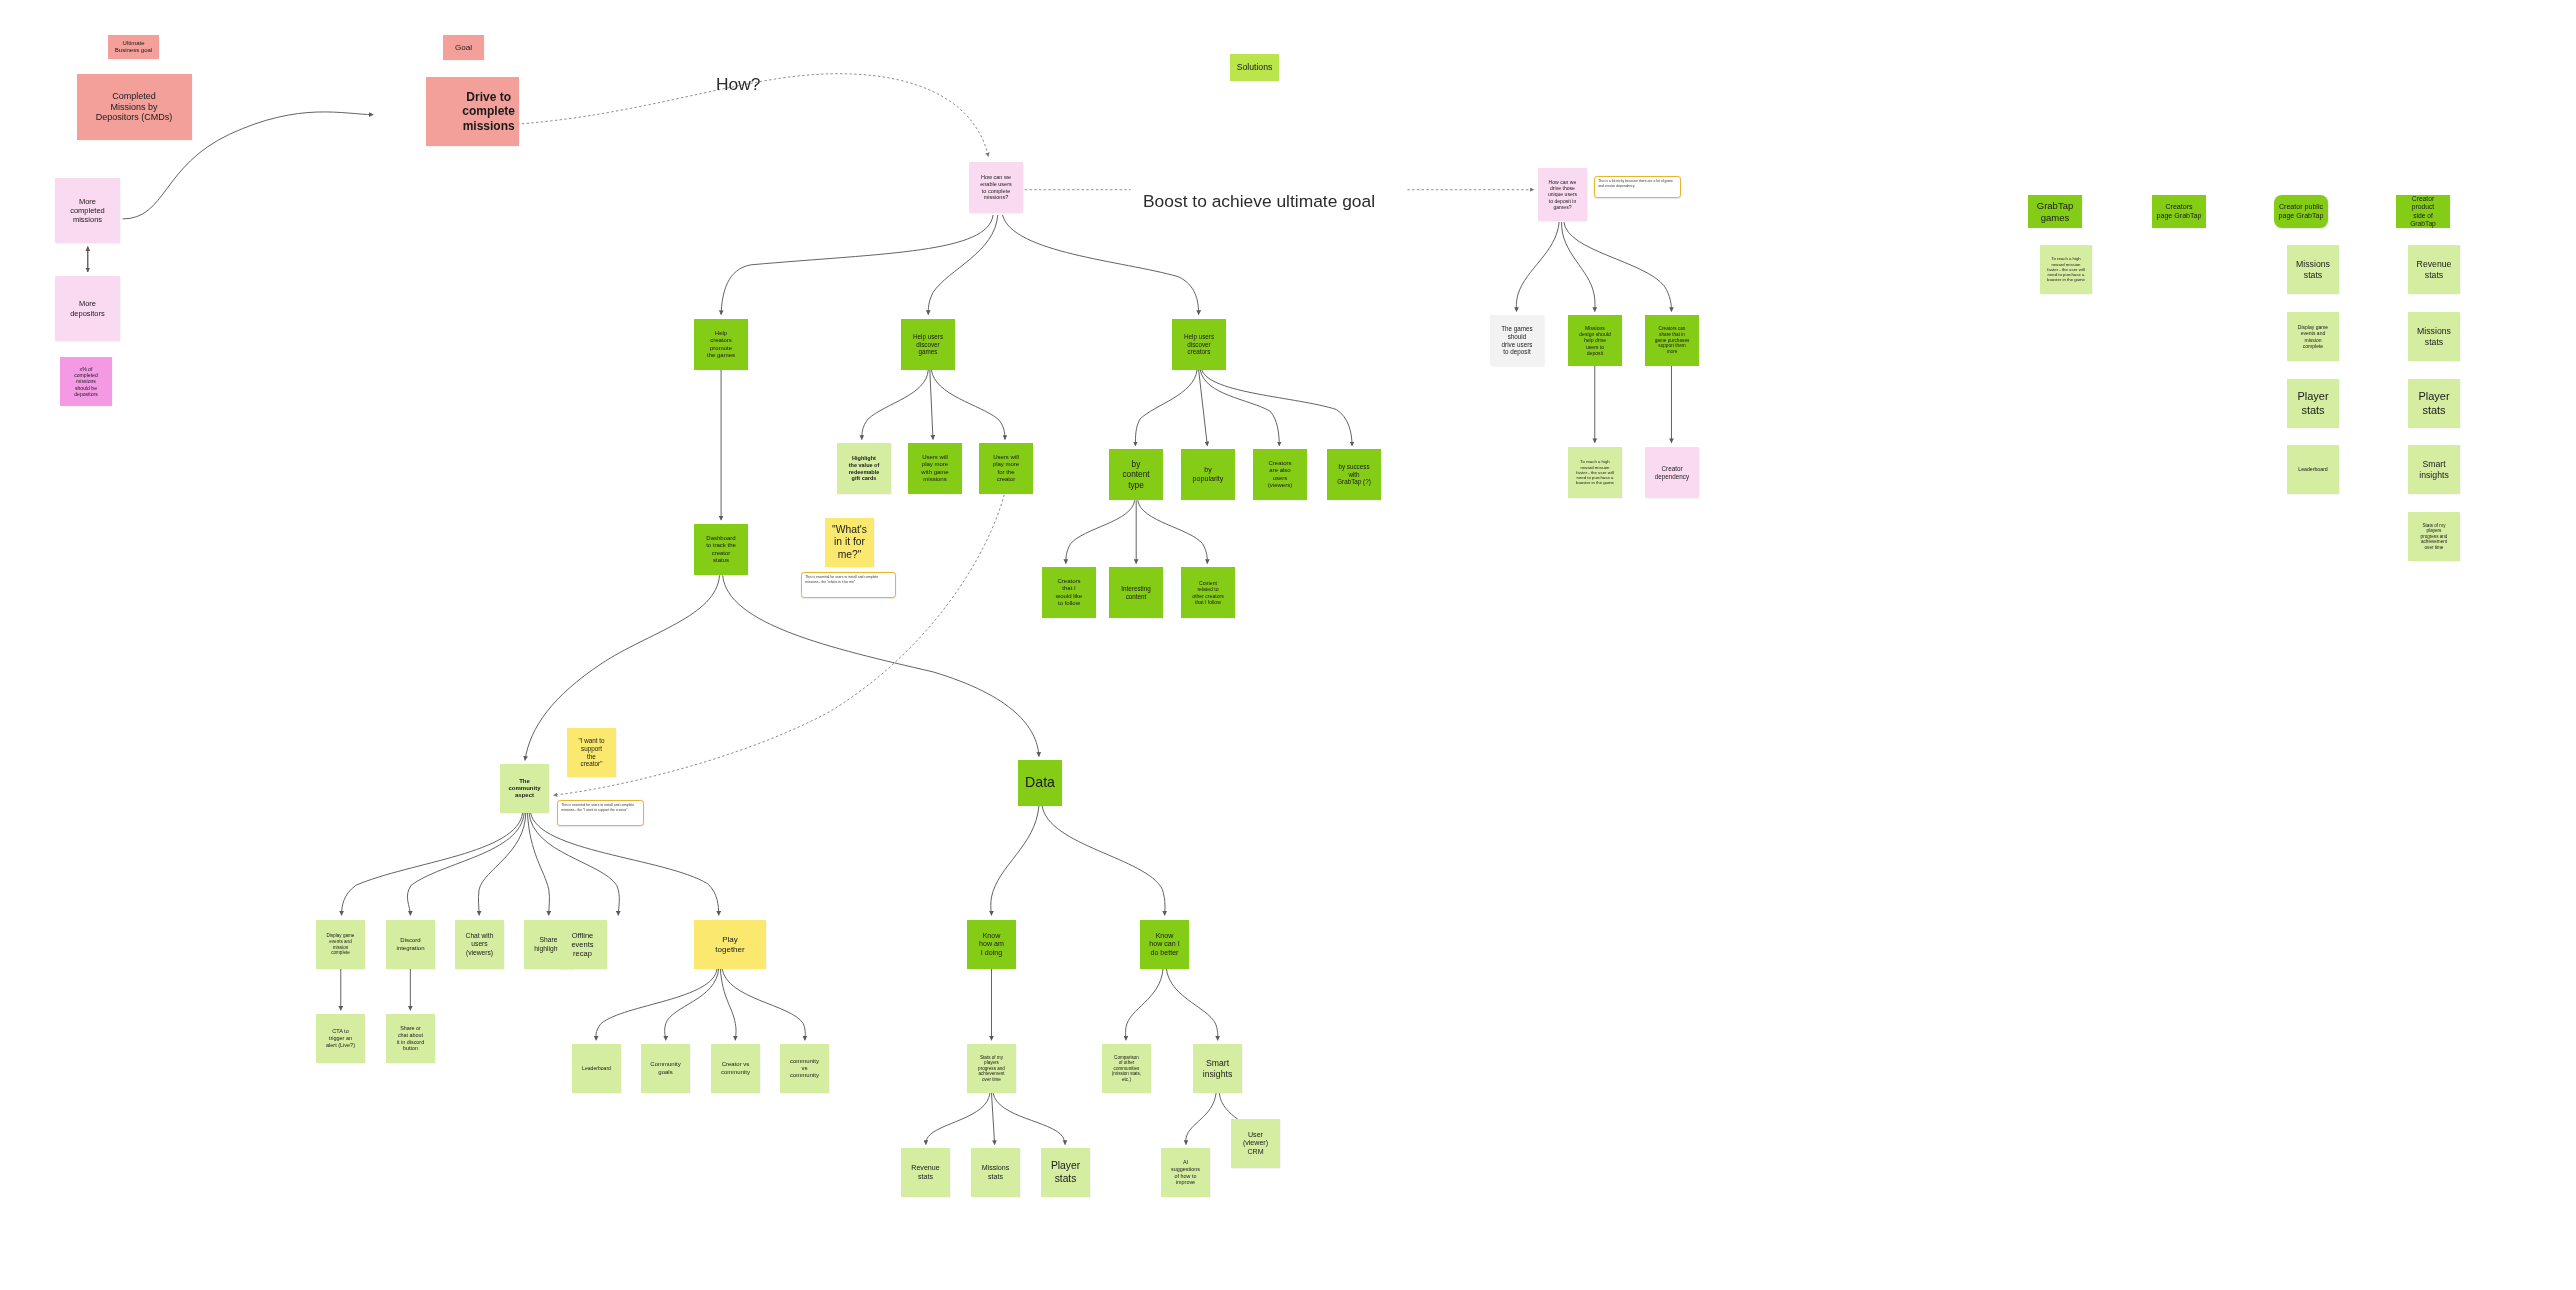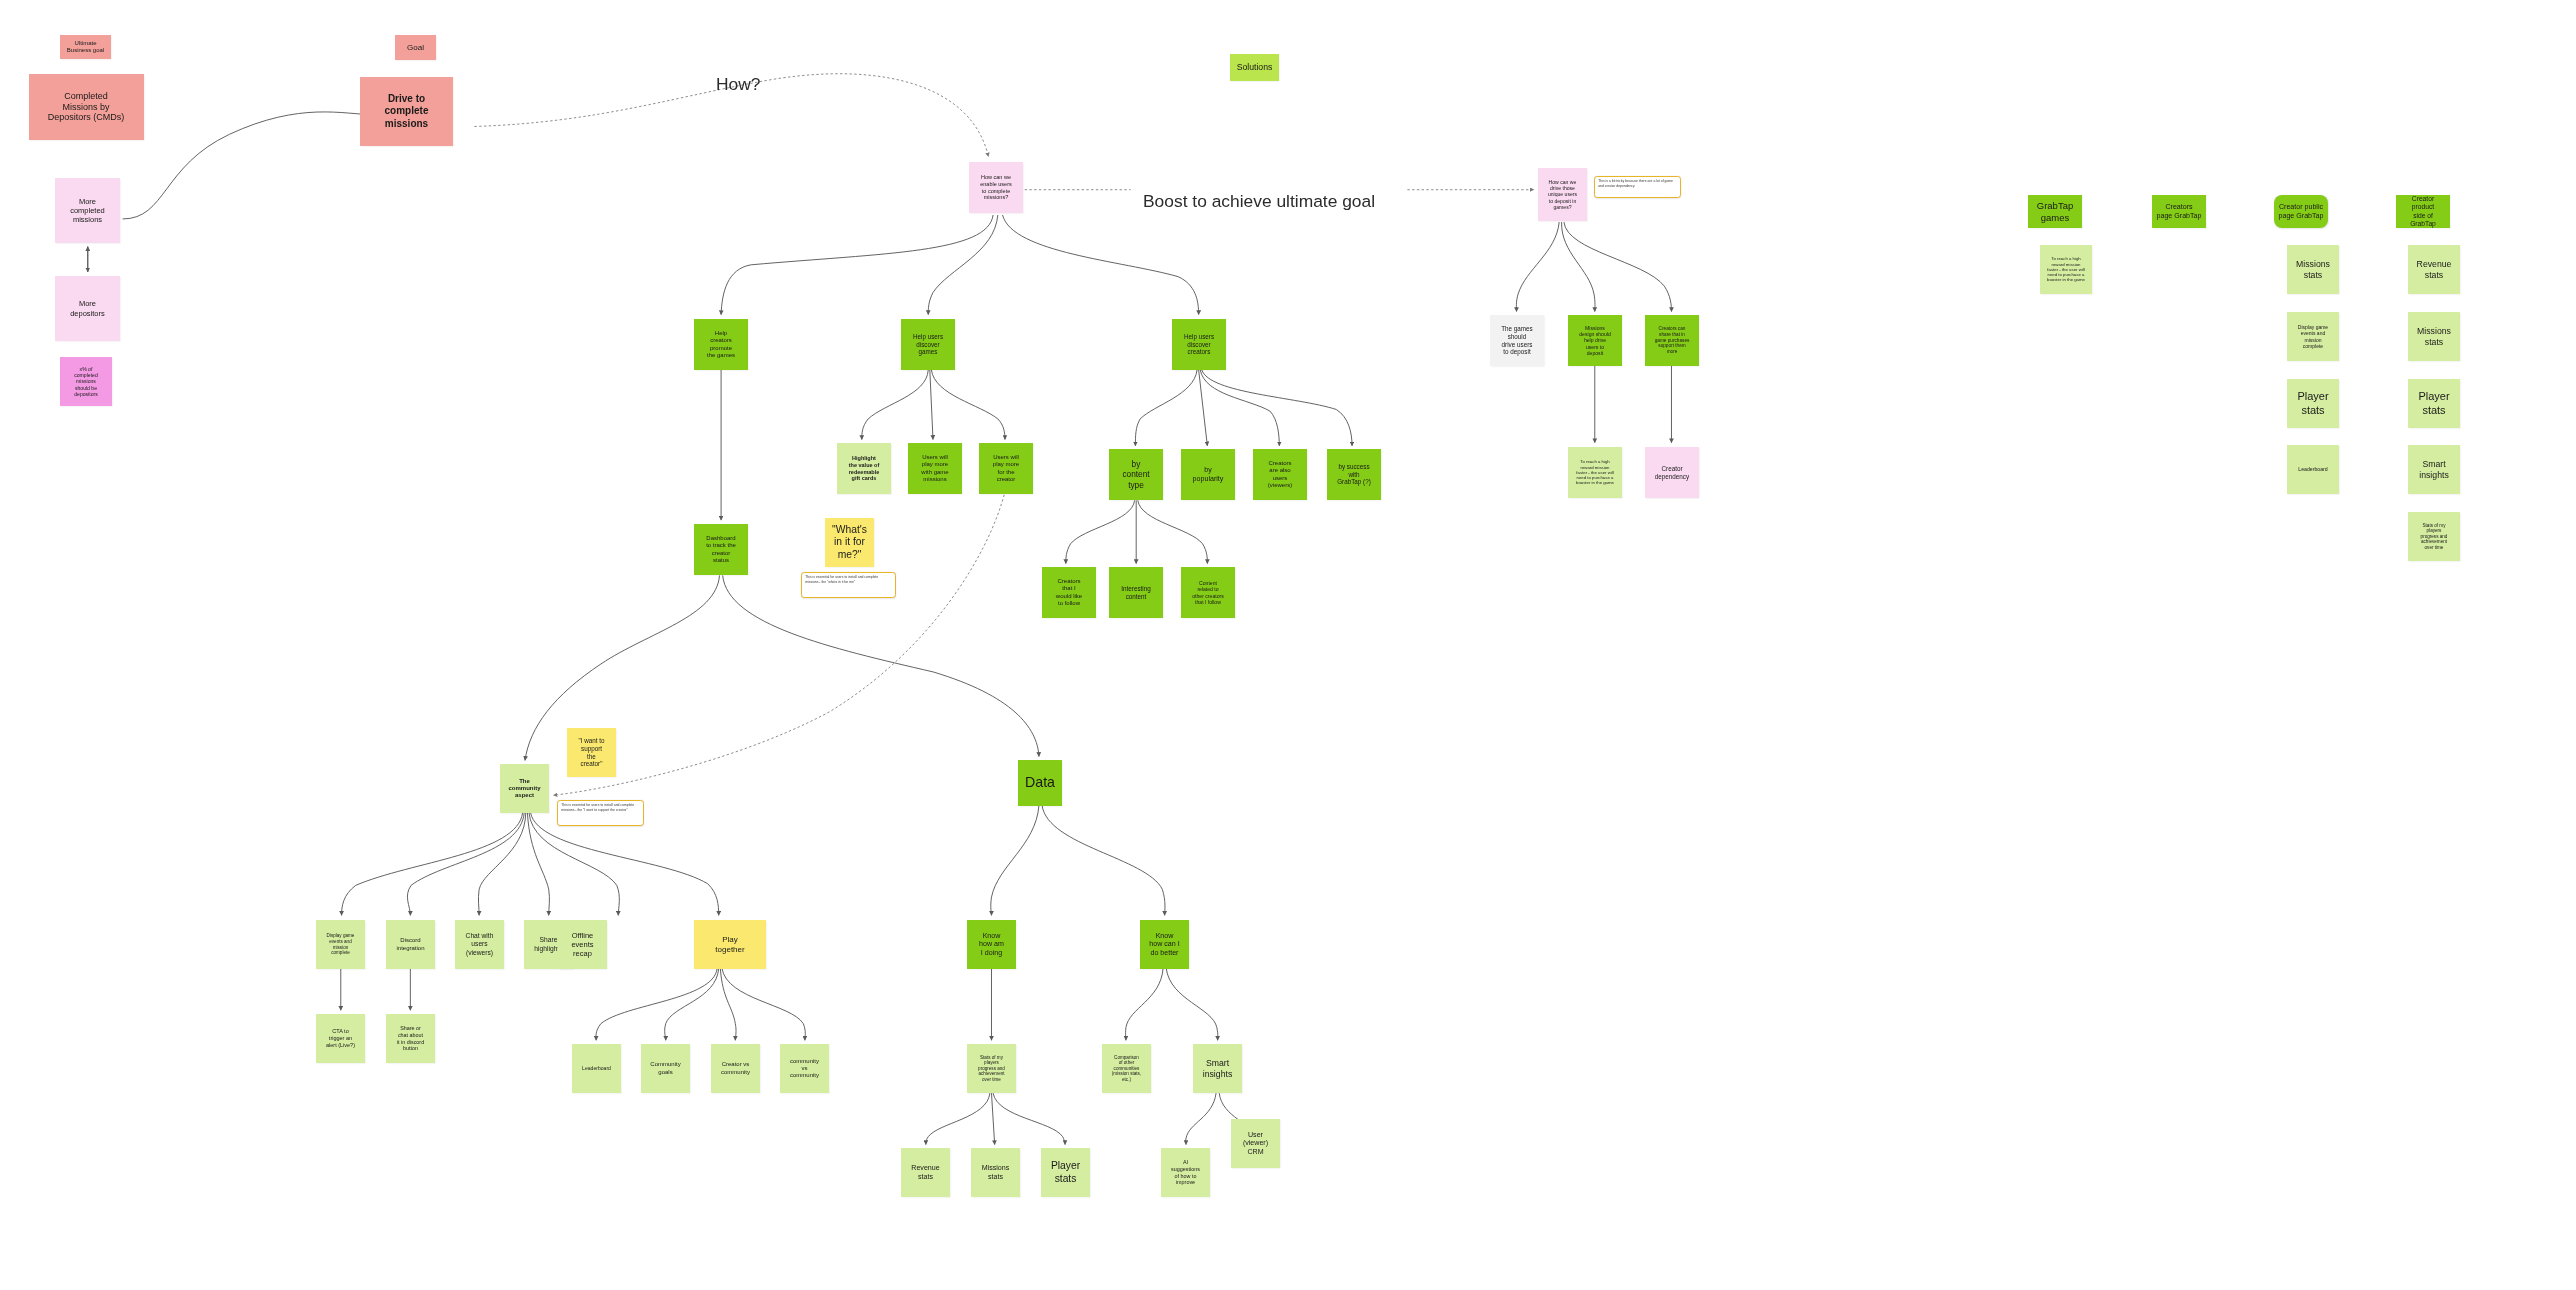--- a/index.html
+++ b/index.html
@@ -35,21 +35,21 @@
     justify-content: center;
     text-align: center;
     padding: 3.2px 4px;
     line-height: 1.22;
     color: #1a1a1a;
     white-space: pre-line;
     overflow: hidden;
     box-shadow: 0.8px 0.8px 1.6px rgba(0,0,0,0.10);
   }
   
-  .c-salmon       { background: #f2a099; }
+  .c-salmon       { background: #f2a099; margin-left: 48px; }
   .c-pink-pale    { background: #fadaf0; }
   .c-magenta      { background: #f49ae4; }
   .c-yellow       { background: #84cc16; }
   .c-yellow-deep  { background: #fbe96f; }
   .c-green        { background: #d5eda0; }
   .c-green-bright { background: #bae54c; }
   .c-grey         { background: #f2f2f2; }
 
   .bold   { font-weight: bold; }
 
@@ -143,21 +143,21 @@
   <div id="legend-layer">
       <div class="note c-salmon" style="left: 60px; top: 35px; width: 51px; height: 24px; font-size: 6px;"><span>Ultimate
 Business goal</span></div>
       <div class="note c-salmon" style="left: 395px; top: 35px; width: 41px; height: 25px; font-size: 8px;"><span>Goal</span></div>
       <div class="note c-green-bright" style="left: 1230px; top: 54px; width: 49px; height: 27px; font-size: 8.7px;"><span>Solutions</span></div>
     </div>
   <div id="notes-layer">
       <div class="note c-salmon" style="left: 28.5px; top: 74px; width: 115px; height: 66px; font-size: 9px;"><span>Completed
 Missions by
 Depositors (CMDs)</span></div>
-      <div class="note c-salmon bold" style="left: 360px; top: 77px; width: 93px; height: 69px; font-size: 10px;"><span>Drive to
+      <div class="note c-salmon bold" style="left: 378px; top: 77px; width: 93px; height: 69px; font-size: 12px; justify-content: flex-end;"><span>Drive to
 complete
 missions</span></div>
       <div class="note c-pink-pale" style="left: 55px; top: 178px; width: 65px; height: 65px; font-size: 7.5px;"><span>More
 completed
 missions</span></div>
       <div class="note c-pink-pale" style="left: 55px; top: 276px; width: 65px; height: 65px; font-size: 7.5px;"><span>More
 depositors</span></div>
       <div class="note c-magenta" style="left: 60px; top: 357px; width: 52px; height: 49px; font-size: 5.1px;"><span>x% of
 completed
 missions

